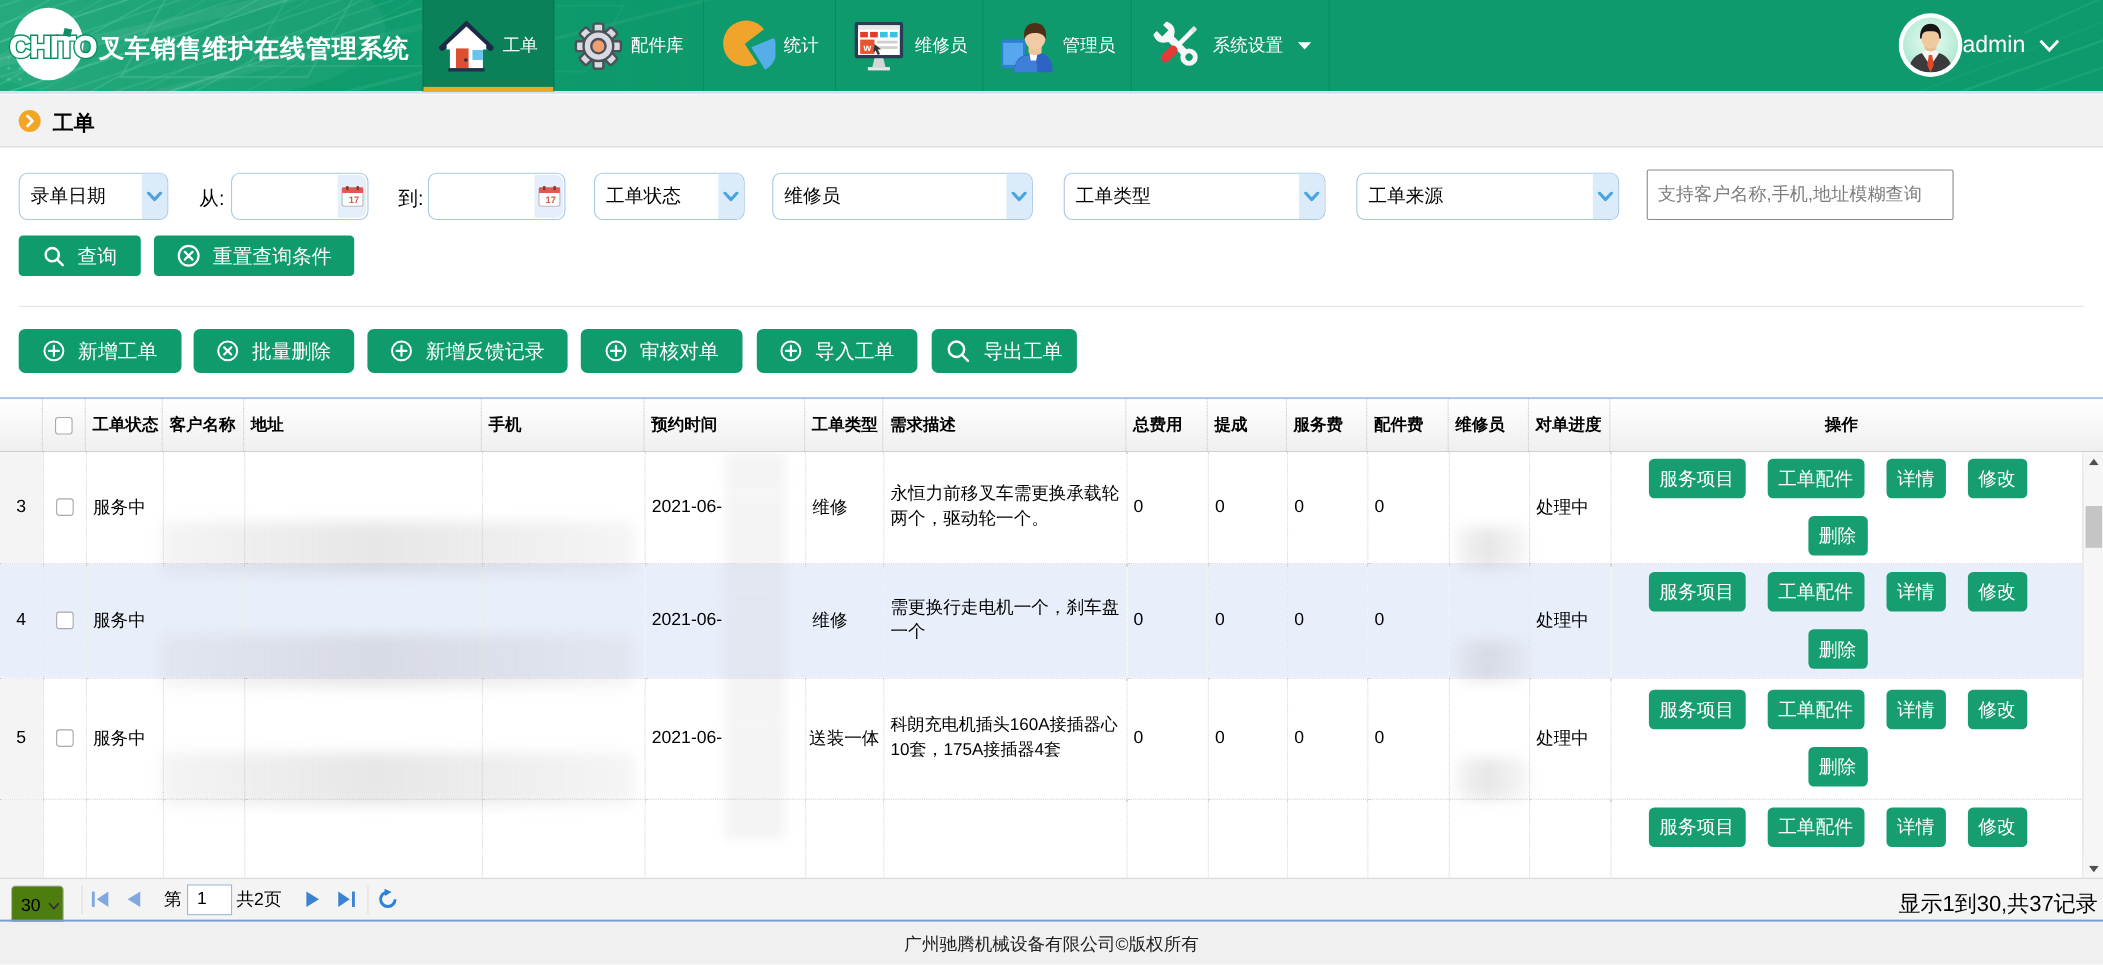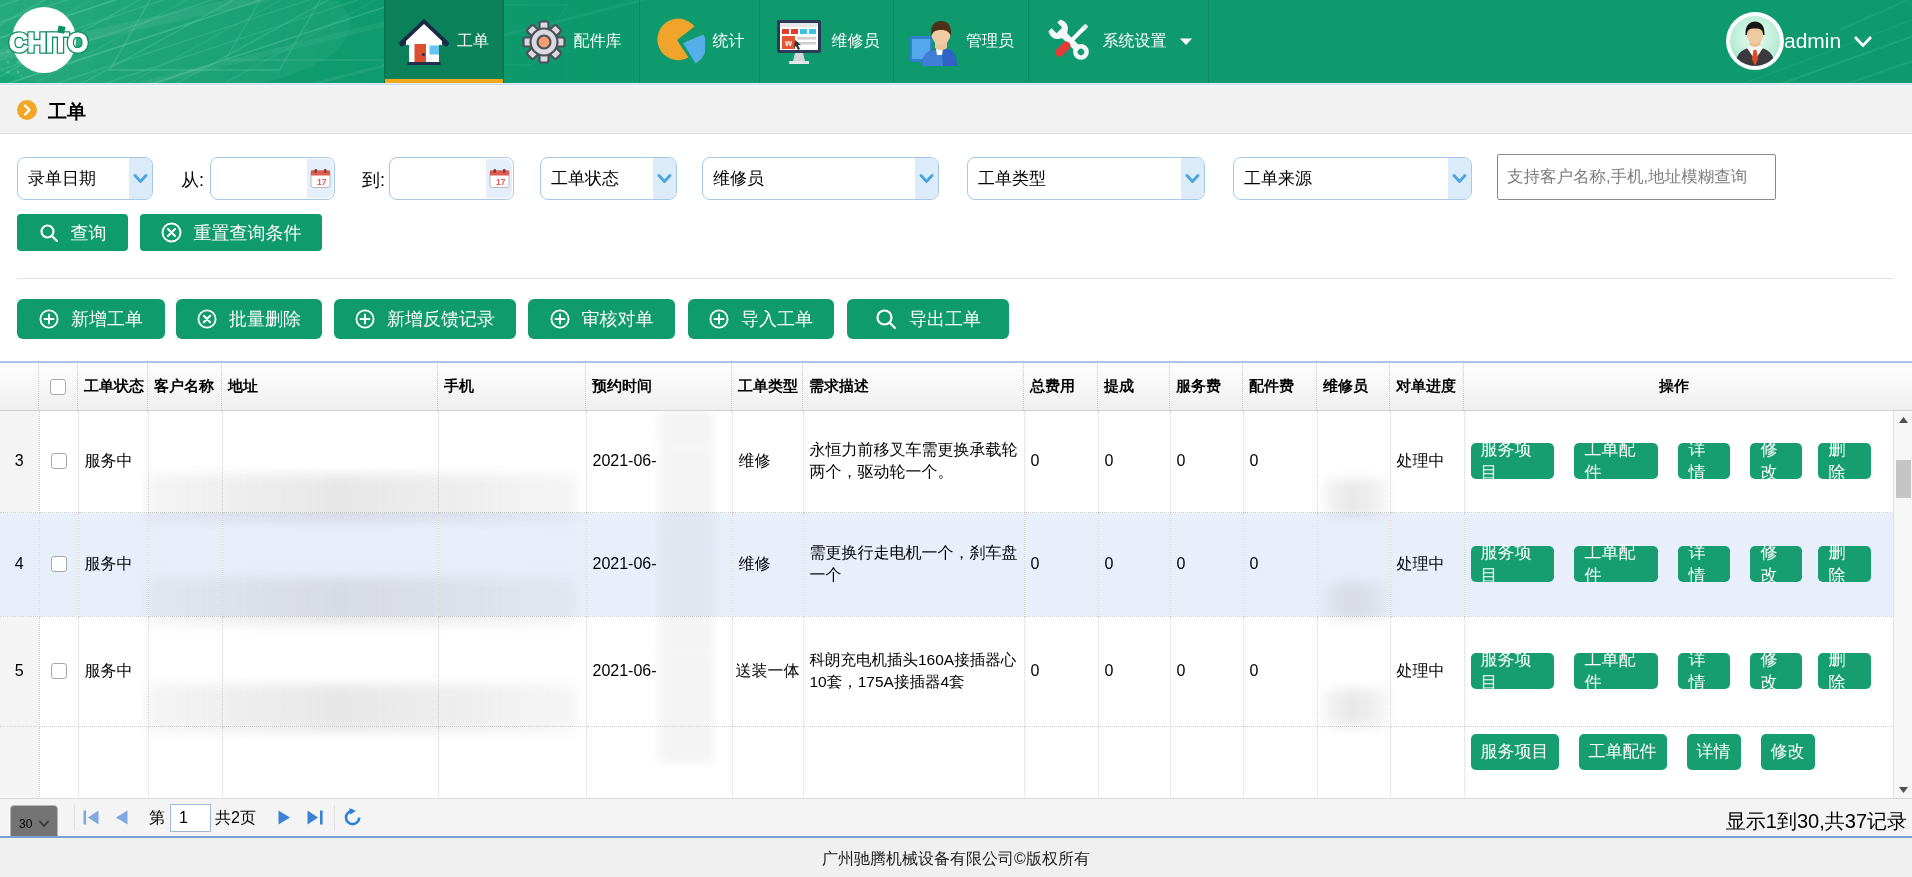--- a/index.html
+++ b/index.html
@@ -77,21 +77,21 @@
   .gbody { position:absolute; left:0; top:411px; width:1893px; height:387px;
     overflow:hidden; background:#fff; }
   table.gt { border-collapse:collapse; table-layout:fixed; width:1893px; }
   table.gt td { border-right:1px dotted #d6d6d6; border-bottom:1px dotted #cfcfcf;
     font-size:16px; color:#000; padding:0 6px; vertical-align:middle;
     overflow:hidden; position:relative; }
   td.rn { text-align:center; background:#f4f4f4; padding:0; }
   tr.blue td { background:#e9eefb; }
   tr.blue td.rn { background:#e9eefb; }
   .nw { white-space:nowrap; display:block; }
-  .rowbtns { display:flex; flex-direction:row; gap:16px; margin-right:16px; }
+  .rowbtns { display:flex; flex-direction:column; gap:16px; margin-right:16px; }
   .rline { display:flex; justify-content:center; gap:20px; }
   .rbtn { background:#169e70; color:#fff; font-size:17px; height:36px;
     border-radius:5px; display:flex; align-items:center; padding:0 10px; }
   .cb { width:16px; height:16px; background:#fff; border:1px solid #a9a9a9;
     border-radius:3px; margin:0 auto; }
   .blur1 { position:absolute; border-radius:6px; filter:blur(6px);
     background:linear-gradient(90deg, rgba(190,190,190,0.16), rgba(175,175,175,0.30) 45%, rgba(190,190,190,0.15)); }
   .blurcol { position:absolute; filter:blur(5px); background:rgba(200,200,200,0.20); }
 
   
@@ -99,21 +99,21 @@
     background:#f6f6f6; border-left:1px solid #e2e2e2; }
   .sbtn { position:absolute; left:0; width:19px; height:17px; background:#f6f6f6;
     display:flex; align-items:center; justify-content:center; }
   .sthumb { position:absolute; left:2px; top:49px; width:15px; height:38px;
     background:#c5c5c5; }
 
   
   .pager { position:absolute; left:0; top:798px; width:1912px; height:38px;
     background:#f4f4f4; border-top:1px solid #d8d8d8; }
   .pgsel { position:absolute; left:10px; top:6px; width:48px; height:37px;
-    background:#737373; border:1px solid #b5b5b5; border-radius:4px; font-size:12px;
+    background:#4d7c0f; border:1px solid #b5b5b5; border-radius:4px; font-size:16px;
     color:#000; display:flex; align-items:center; padding-left:8px; gap:7px; }
   .pgtxt { position:absolute; top:9px; font-size:16px; color:#000; }
   .pginp { position:absolute; left:170px; top:5px; width:41px; height:28px;
     background:#fff; border:1px solid #9db8d8; font-size:16px; display:flex;
     align-items:center; padding-left:8px; }
   .recinfo { position:absolute; right:5px; top:9px; font-size:20px; color:#000; }
   .blueline { position:absolute; left:0; top:836px; width:1912px; height:2px;
     background:#7f9cd1; }
   .footer { position:absolute; left:0; top:838px; width:1912px; height:39px;
     background:#f0f0f0; text-align:center; font-size:16px; color:#222;
@@ -183,20 +183,21 @@
           <circle cx="38" cy="52" r="1.5"></circle>
 </g>
       </g>
   </svg>
   <div class="logo-circle"></div>
   <svg class="abs" style="left:1px;top:24px" width="95" height="36" viewBox="0 0 95 36">
     <text x="47" y="28" text-anchor="middle" font-family="Liberation Sans, sans-serif" font-size="27" font-weight="bold" letter-spacing="-1" fill="none" stroke="#0d8f63" stroke-width="3.6">CHITO</text>
     <text x="47" y="28" text-anchor="middle" font-family="Liberation Sans, sans-serif" font-size="27" font-weight="bold" letter-spacing="-1" fill="#ffffff" stroke="#ffffff" stroke-width="1">CHITO</text>
     <rect x="57" y="2" width="7" height="7" fill="#0d8f63" transform="rotate(12 60 5)"></rect>
   </svg>
+  <div class="sys-title">叉车销售维护在线管理系统</div>
   <div class="menu">
     <div class="mitem active first" style="width:120px">
       <svg width="50" height="52" viewBox="0 0 50 52">
         <rect x="10" y="22" width="30" height="24" fill="#fff"></rect>
         <path d="M3 27.5 L25 6.5 L47 27.5" fill="none" stroke="#1d2a47" stroke-width="5.5" stroke-linecap="round"></path>
         <path d="M7 25 L25 8 L43 25 L43 29 L7 29 Z" fill="#fff"></path>
         <rect x="15.5" y="28" width="11.5" height="18" fill="#dd4f31"></rect>
         <circle cx="24.5" cy="38.5" r="1.6" fill="#22304e"></circle>
         <rect x="30.5" y="29.5" width="9.5" height="9" fill="#67c4ee"></rect>
         <rect x="8.5" y="46" width="33" height="3" fill="#222f4d"></rect>
@@ -406,21 +407,21 @@
     </svg>
   <span>审核对单</span>
   </div>
 <div class="gbtn" style="left:688px;top:299px;width:146px;height:40px;border-radius:6px">
   <svg width="20" height="20" viewBox="0 0 20 20">
       <circle cx="10" cy="10" r="8.6" fill="none" stroke="#fff" stroke-width="1.8"></circle>
       <path d="M10 5.5 V14.5 M5.5 10 H14.5" stroke="#fff" stroke-width="2" stroke-linecap="round"></path>
     </svg>
   <span>导入工单</span>
   </div>
-<div class="gbtn" style="left:847px;top:299px;width:162px;height:40px;border-radius:6px">
+<div class="gbtn" style="left:847px;top:299px;width:132px;height:40px;border-radius:6px">
   <svg width="22" height="22" viewBox="0 0 22 22">
       <circle cx="9.5" cy="9.5" r="7" fill="none" stroke="#fff" stroke-width="2.2"></circle>
       <path d="M14.5 14.5 L20 20" stroke="#fff" stroke-width="2.2" stroke-linecap="round"></path>
     </svg>
   <span>导出工单</span>
   </div>
 
 <div class="grid-top"></div>
 <div class="ghead">
   <div class="hc" style="left:0;width:39px"></div>

